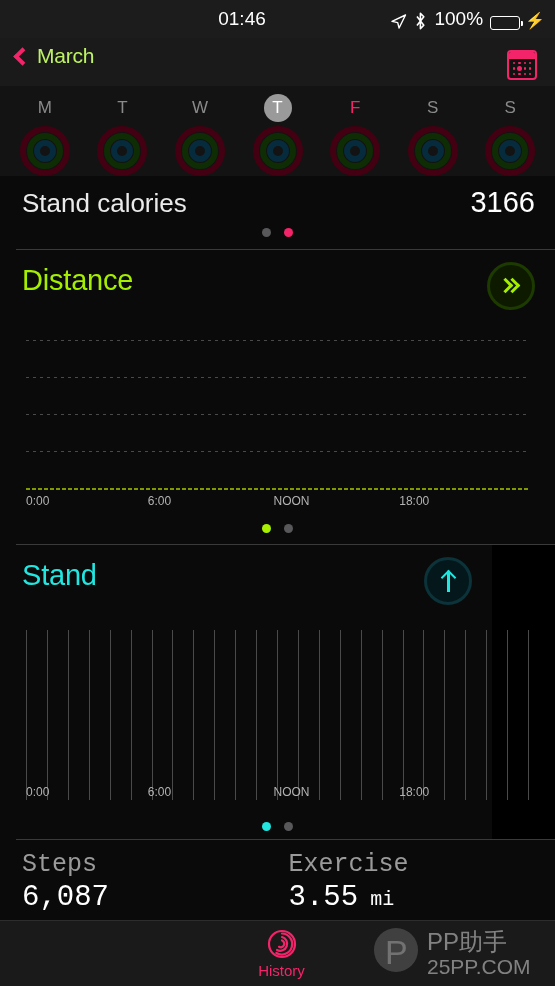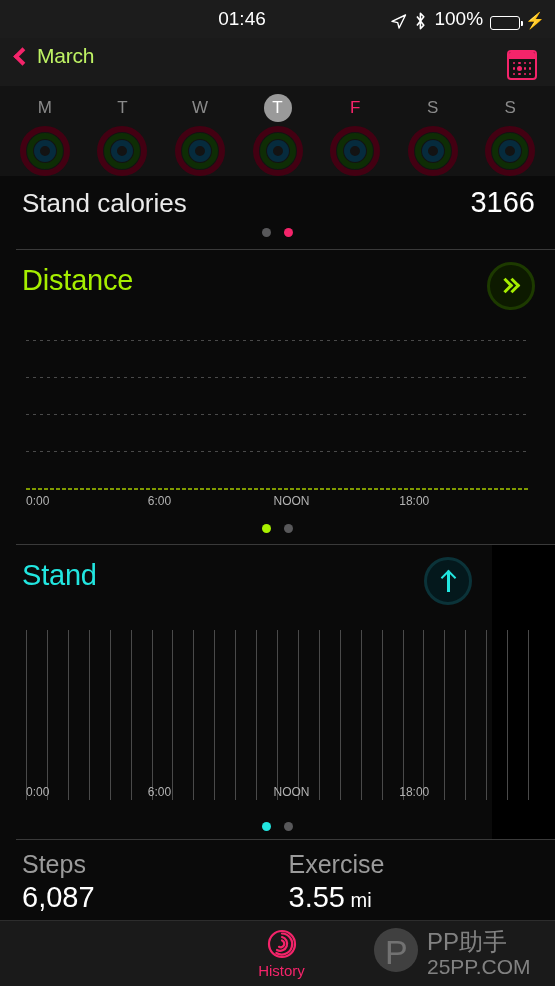--- a/index.html
+++ b/index.html
@@ -110,21 +110,21 @@
   .arrow-up { position:relative; width:18px; height:22px; }
   .arrow-up .shaft { position:absolute; left:8px; top:2px; width:2.5px; height:20px; background:#22e6e0; }
   .arrow-up .head { position:absolute; left:3.5px; top:2px; width:11px; height:11px;
                     border-top:2.5px solid #22e6e0; border-left:2.5px solid #22e6e0; transform:rotate(45deg); }
   .st-chart { position:absolute; left:26px; top:85px; width:503px; height:170px; }
   .tick { position:absolute; top:0; width:1px; height:170px; background:#4a4a4a; }
 
   
   .stats { position:absolute; top:840px; left:0; width:555px; height:80px; background:#0a0a0a; }
   .stats-row { display:flex; padding-left:22px; padding-top:10px; }
-  .stat { width:272px; }
+  .stat { width:272px;font-family:Liberation Mono, monospace; }
   .stat-label { color:#9b9b9b; font-size:25px; }
   .stat-value { color:#fff; font-size:29px; margin-top:2px; }
   .stat-unit { font-size:20px; color:#fff; }
 
   
   .tabbar { position:absolute; bottom:0; left:0; width:555px; height:66px;
             background:#1a1a1a; border-top:1px solid #2d2d2d; display:flex;padding-left:8px; }
   .tab { flex:1; display:flex; flex-direction:column; align-items:center; justify-content:center;
          gap:3px; cursor:pointer; }
   .tab-label { font-size:15px; }

